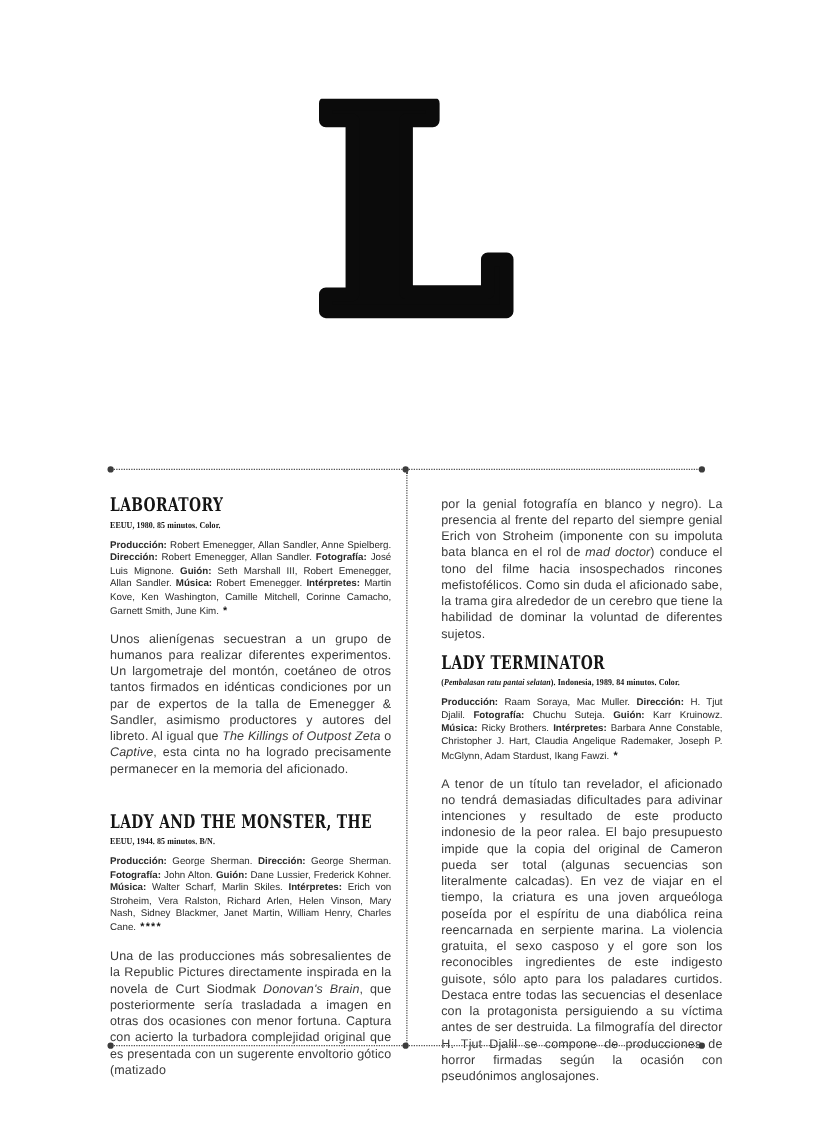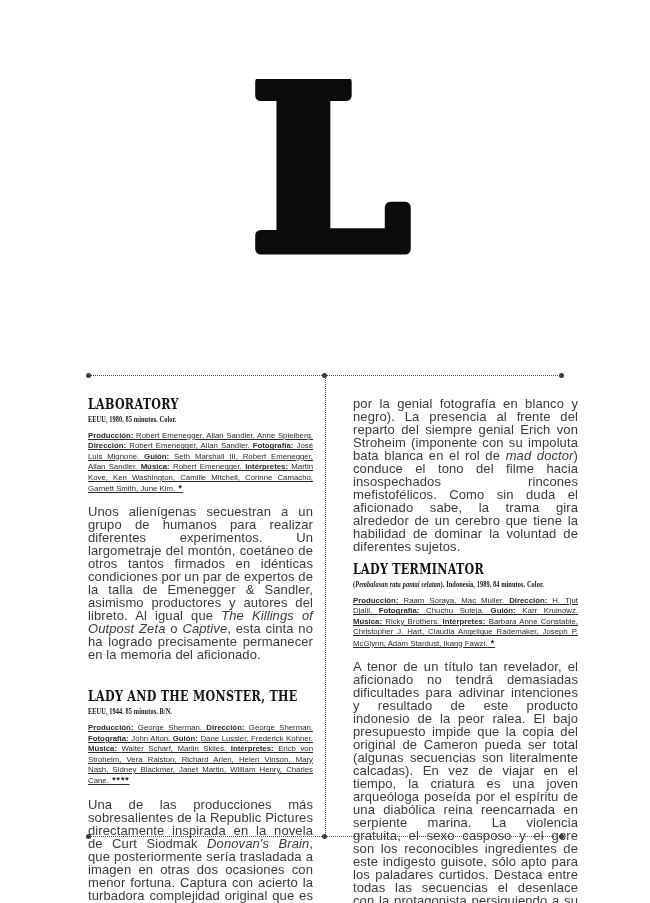--- a/index.html
+++ b/index.html
@@ -28,26 +28,26 @@
   
   .entry-title{
     margin:0;font-family:"DejaVu Serif",serif;font-weight:bold;font-size:15px;line-height:15px;
     color:#141414;letter-spacing:.4px;white-space:nowrap;transform:scaleX(.74);transform-origin:0 50%;
   }
   .meta{
     margin:4px 0 0;font-family:"Liberation Serif",serif;font-weight:bold;font-size:7.2px;line-height:9px;
     color:#141414;white-space:nowrap;transform:scaleX(.88);transform-origin:0 50%;letter-spacing:.1px;
   }
   .credits{
-    margin:6px 0 0;font-size:7.8px;line-height:10.4px;color:#2a2a2a;text-align:justify;text-decoration:underline;
+    margin:6px 0 0;font-size:7.8px;line-height:10.4px;color:#2a2a2a;text-align:justify;
   }
   .credits .b{font-weight:bold;}
   .rating{font-weight:bold;font-size:8.6px;color:#141414;letter-spacing:1px;}
   .review{
-    margin:11px 0 0;font-size:13px;line-height:13px;color:#3a3a3a;text-align:justify;letter-spacing:.1px;
+    margin:11px 0 0;font-size:10px;line-height:13px;color:#3a3a3a;text-align:justify;letter-spacing:.1px;
   }
   .review .i,.meta .i,.credits .i{font-style:italic;}
   .entry + .entry{margin-top:28px;}
   .col-right .continuation{margin-top:0;}
   .col-right .entry{margin-top:9px;}
 </style>
 </head>
 <body>
 
 <div class="page">

